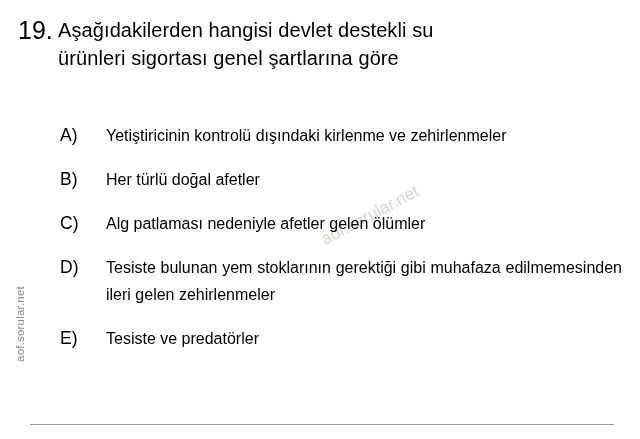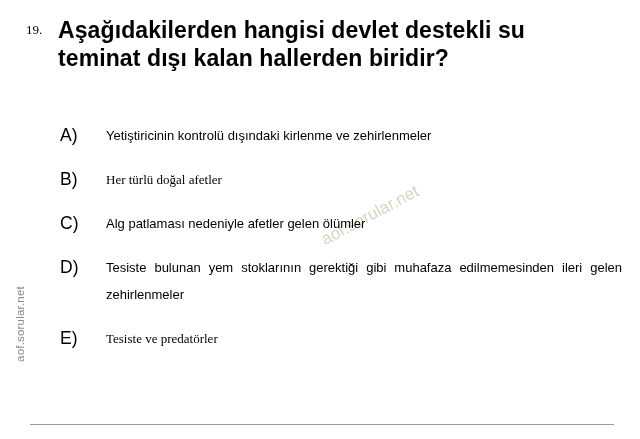--- a/index.html
+++ b/index.html
@@ -66,36 +66,35 @@
   }
 
   .q-row {
     display: flex;
     align-items: flex-start;
   }
 
   .q-number {
     flex: 0 0 auto;
     width: 40px;
-    font-size: 13px;
+    font-size: 25px;
     line-height: 28px;
-    text-align: center;
+    text-align: right;
     padding-right: 8px;
     box-sizing: border-box;
     white-space: nowrap;
-    font-family: Liberation Serif, serif;
   }
 
   .q-text {
     flex: 1 1 auto;
-    font-size: 23px;
+    font-size: 20px;
     line-height: 28px;
     text-align: justify;
     text-justify: inter-word;
-    font-weight: bold;
+    font-weight: normal;
     letter-spacing: 0.1px;
   }
   .q-text .last-line {
     
   }
 
   .options {
     position: absolute;
     left: 60px;
     top: 122px;
@@ -111,29 +110,28 @@
   .opt-letter {
     flex: 0 0 auto;
     width: 46px;
     font-size: 17.5px;
     line-height: 27px;
     white-space: nowrap;
   }
 
   .opt-text {
     flex: 1 1 auto;
-    font-size: 13px;
+    font-size: 16px;
     line-height: 27px;
     text-align: justify;
     text-justify: inter-word;
   }
 
   .opt-text.single {
     text-align: left;
-    font-family: Liberation Serif, serif;
   }
 
   .bottom-rule {
     position: absolute;
     left: 30px;
     top: 424px;
     width: 584px;
     height: 1px;
     background: #9a9a9a;
   }
@@ -147,21 +145,21 @@
     <div class="vtext">aof.sorular.net</div>
   </div>
 
   <div class="diag-watermark">aof.sorular.net</div>
 
   <div class="question-block">
     <div class="q-row">
       <div class="q-number">19.</div>
       <div class="q-text">
         <div>Aşağıdakilerden hangisi devlet destekli su</div>
-        <div class="last-line">teminat dışı kalan hallerden biridir?</div>
+        <div>ürünleri sigortası genel şartlarına göre</div>
       </div>
     </div>
   </div>
 
   <div class="options">
 
     <div class="option">
       <div class="opt-letter">A)</div>
       <div class="opt-text">Yetiştiricinin kontrolü dışındaki kirlenme ve zehirlenmeler</div>
     </div>

